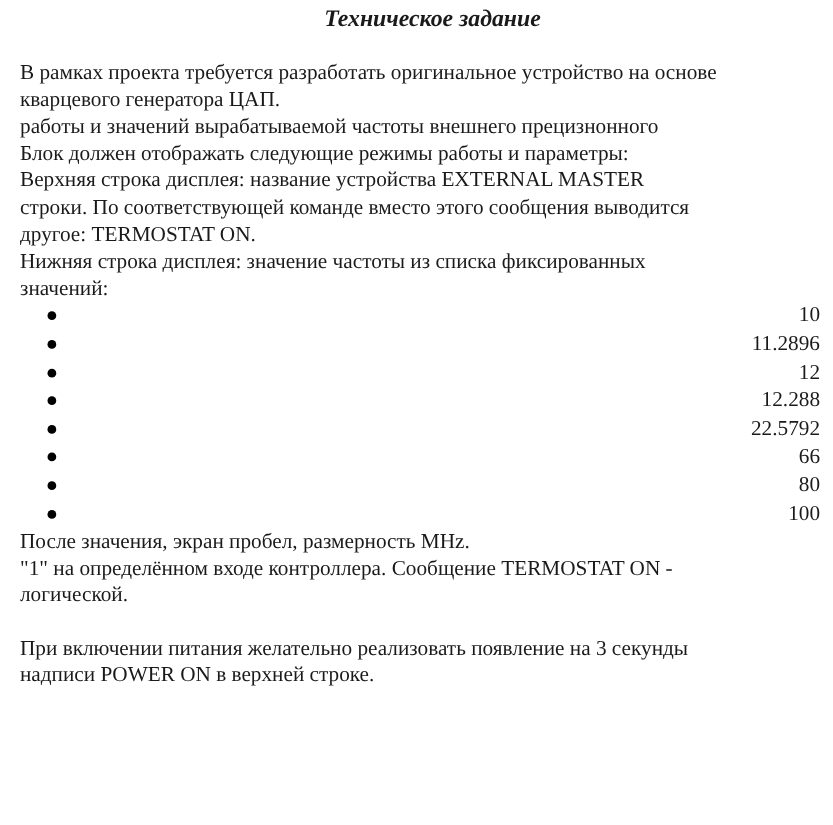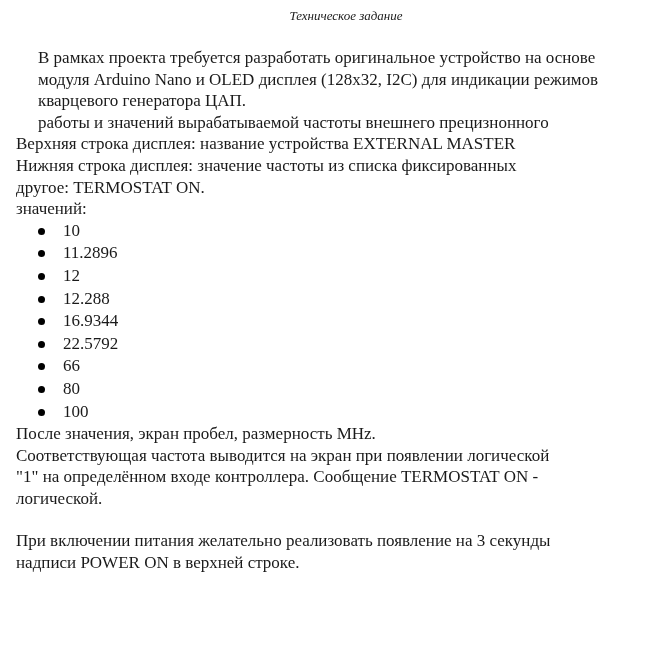--- a/index.html
+++ b/index.html
@@ -18,38 +18,38 @@
       position: relative;
     }
     .doc {
       position: absolute;
       left: 16px;
       top: 5px;
       width: 640px;
     }
     .title {
       text-align: center;
-      font-weight: normal;
+      font-weight: bold;
       font-style: italic;
-      font-size: 13px;
+      font-size: 19px;
       line-height: 22px;
       margin: 0 0 20px 0;
       padding-left: 20px;
     }
     .para {
       margin: 0;
     }
     .intro {
       margin-top: 0;
-      margin-left: 22px;
     }
     .freq-list {
       list-style: none;
       margin: 0;
       padding: 0;
+      text-align: right;
     }
     .freq-list li {
       position: relative;
       padding-left: 47px;
       line-height: 22.6px;
     }
     .freq-list li .bullet {
       position: absolute;
       left: 22px;
       top: 8px;
@@ -63,47 +63,46 @@
     }
   </style>
 </head>
 <body>
 
 <div class="doc">
   <div class="title">Техническое задание</div>
 
   <div class="para intro">
     <div>В рамках проекта требуется разработать оригинальное устройство на основе</div>
-    <div>модуля Arduino Nano и OLED дисплея (128x32, I2C) для индикации режимов</div>
     <div>кварцевого генератора ЦАП.</div>
     <div>работы и значений вырабатываемой частоты внешнего прецизнонного</div>
   </div>
 
   <div class="para">
+    <div>Блок должен отображать следующие режимы работы и параметры:</div>
     <div>Верхняя строка дисплея: название устройства EXTERNAL MASTER</div>
+    <div>строки. По соответствующей команде вместо этого сообщения выводится</div>
+    <div>другое: TERMOSTAT ON.</div>
     <div>Нижняя строка дисплея: значение частоты из списка фиксированных</div>
-    <div>другое: TERMOSTAT ON.</div>
     <div>значений:</div>
   </div>
 
   <ul class="freq-list">
     <li><span class="bullet"></span><span>10</span></li>
     <li><span class="bullet"></span><span>11.2896</span></li>
     <li><span class="bullet"></span><span>12</span></li>
     <li><span class="bullet"></span><span>12.288</span></li>
-    <li><span class="bullet"></span><span>16.9344</span></li>
     <li><span class="bullet"></span><span>22.5792</span></li>
     <li><span class="bullet"></span><span>66</span></li>
     <li><span class="bullet"></span><span>80</span></li>
     <li><span class="bullet"></span><span>100</span></li>
   </ul>
 
   <div class="para">
     <div>После значения, экран пробел, размерность MHz.</div>
-    <div>Соответствующая частота выводится на экран при появлении логической</div>
     <div>"1" на определённом входе контроллера. Сообщение TERMOSTAT ON -</div>
     <div>логической.</div>
   </div>
 
   <div class="gap"></div>
 
   <div class="para">
     <div>При включении питания желательно реализовать появление на 3 секунды</div>
     <div>надписи POWER ON в верхней строке.</div>
   </div>

